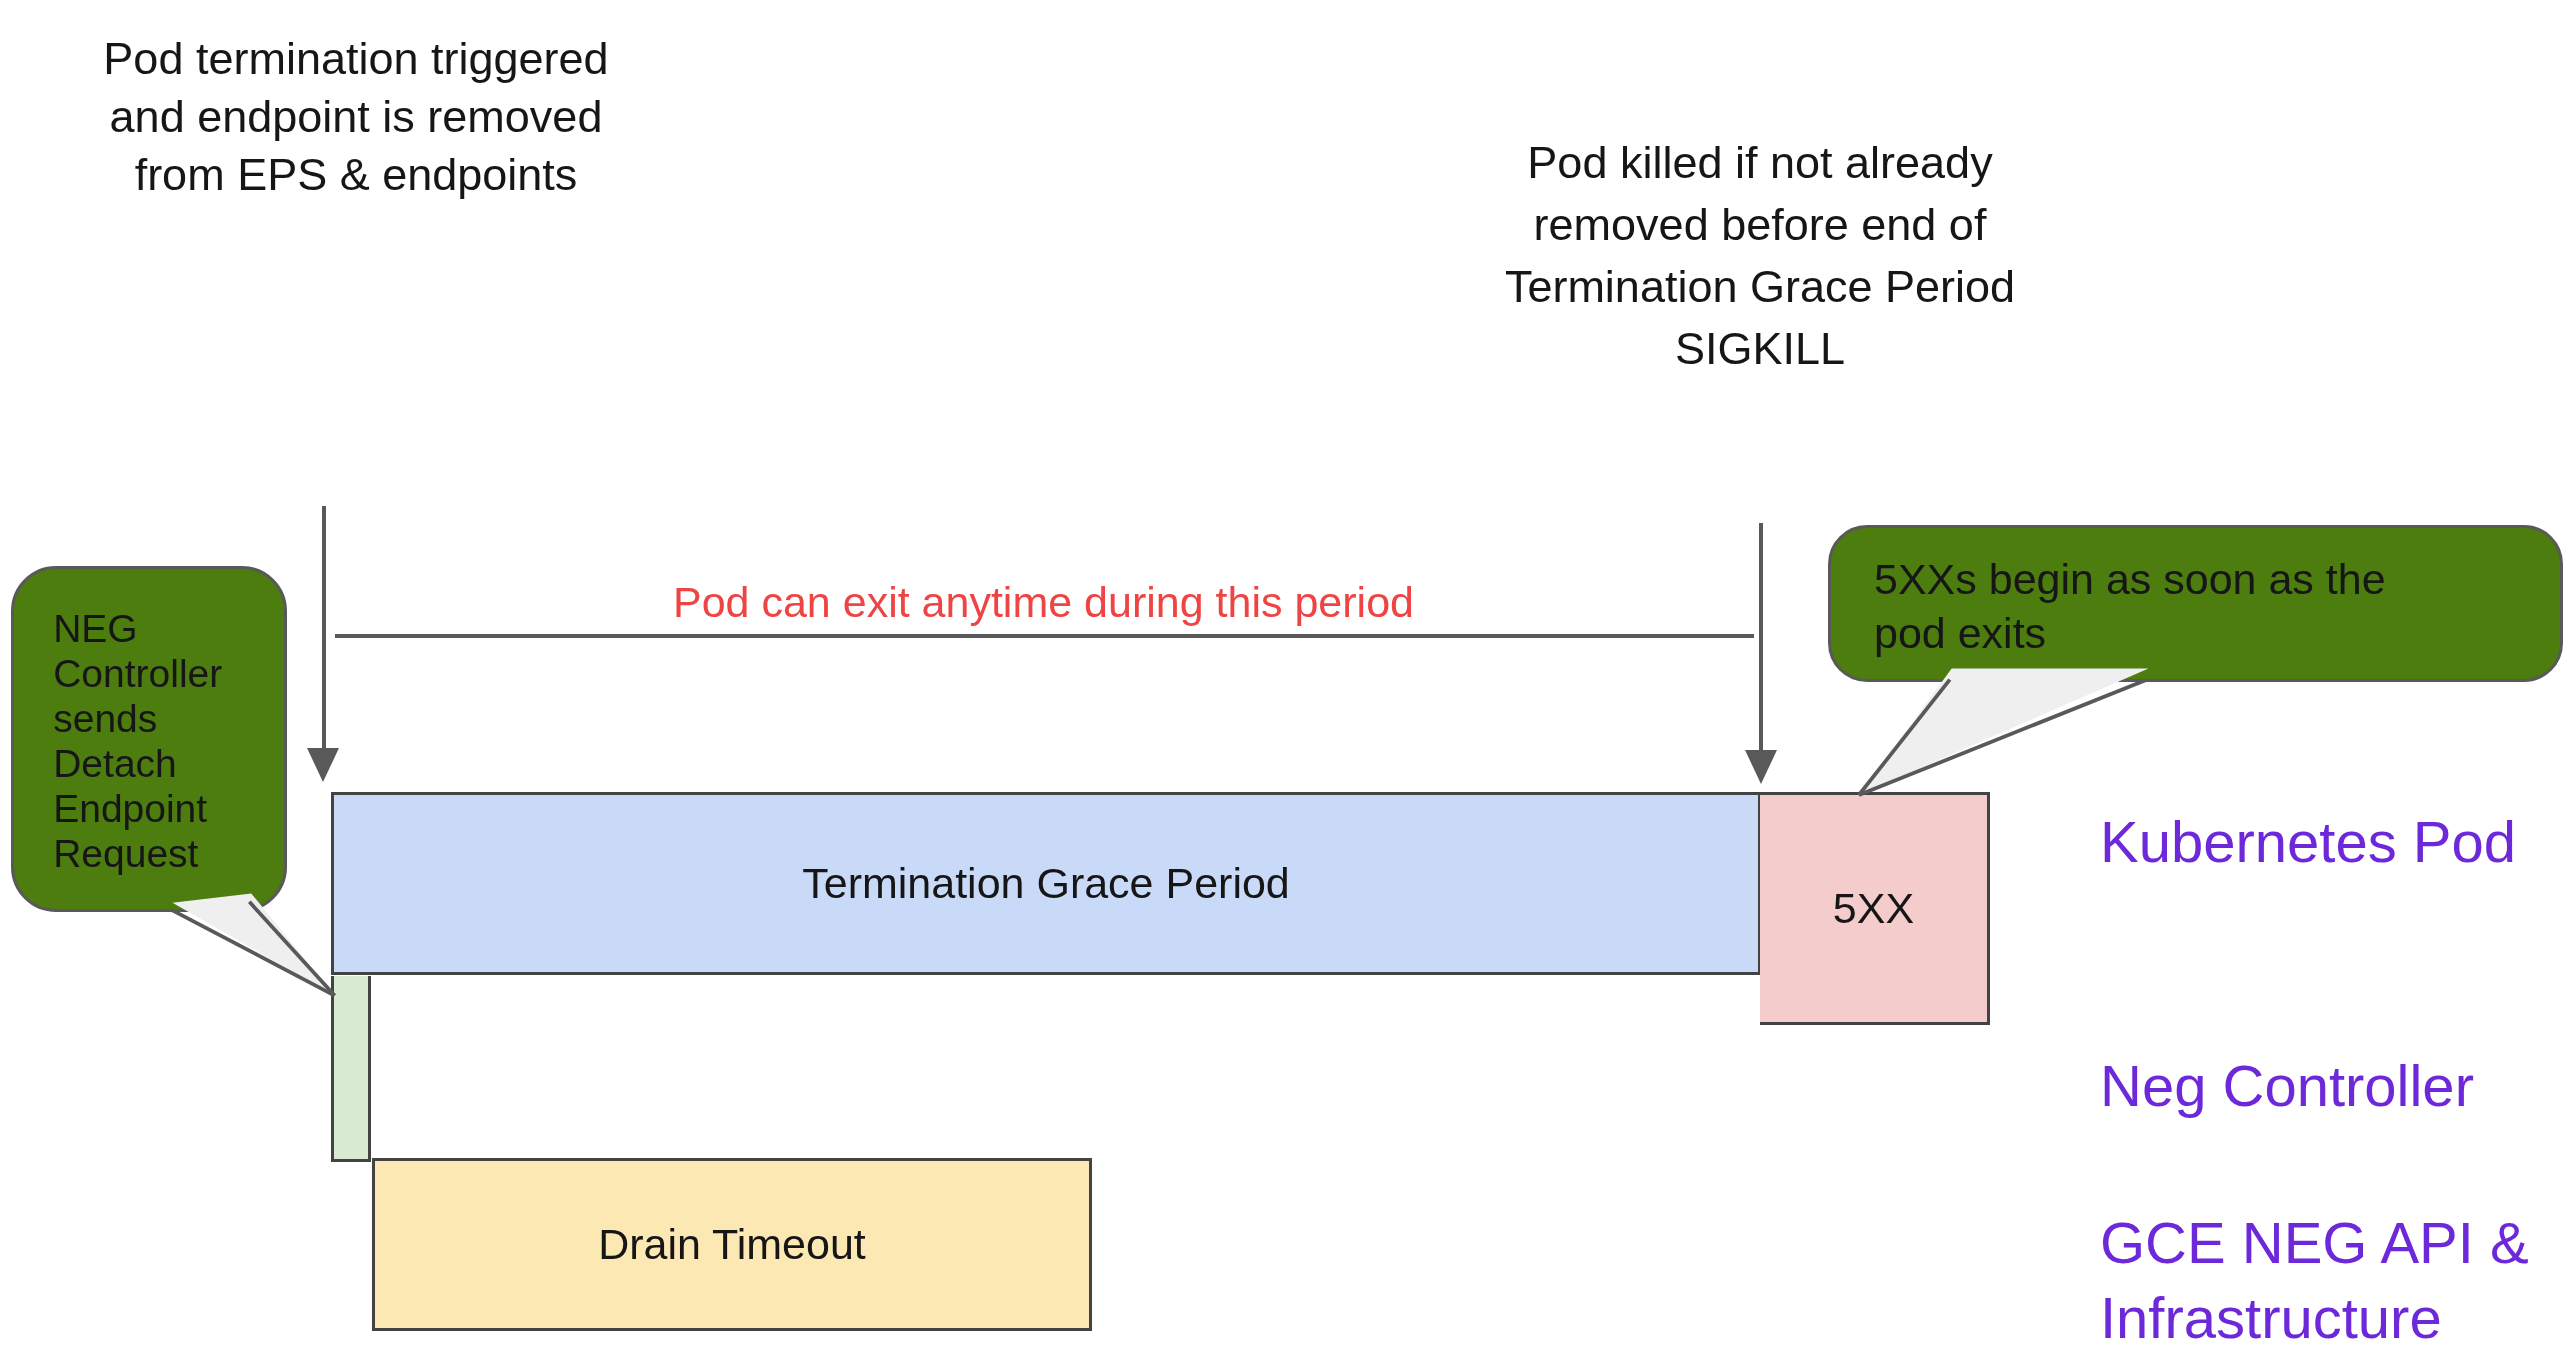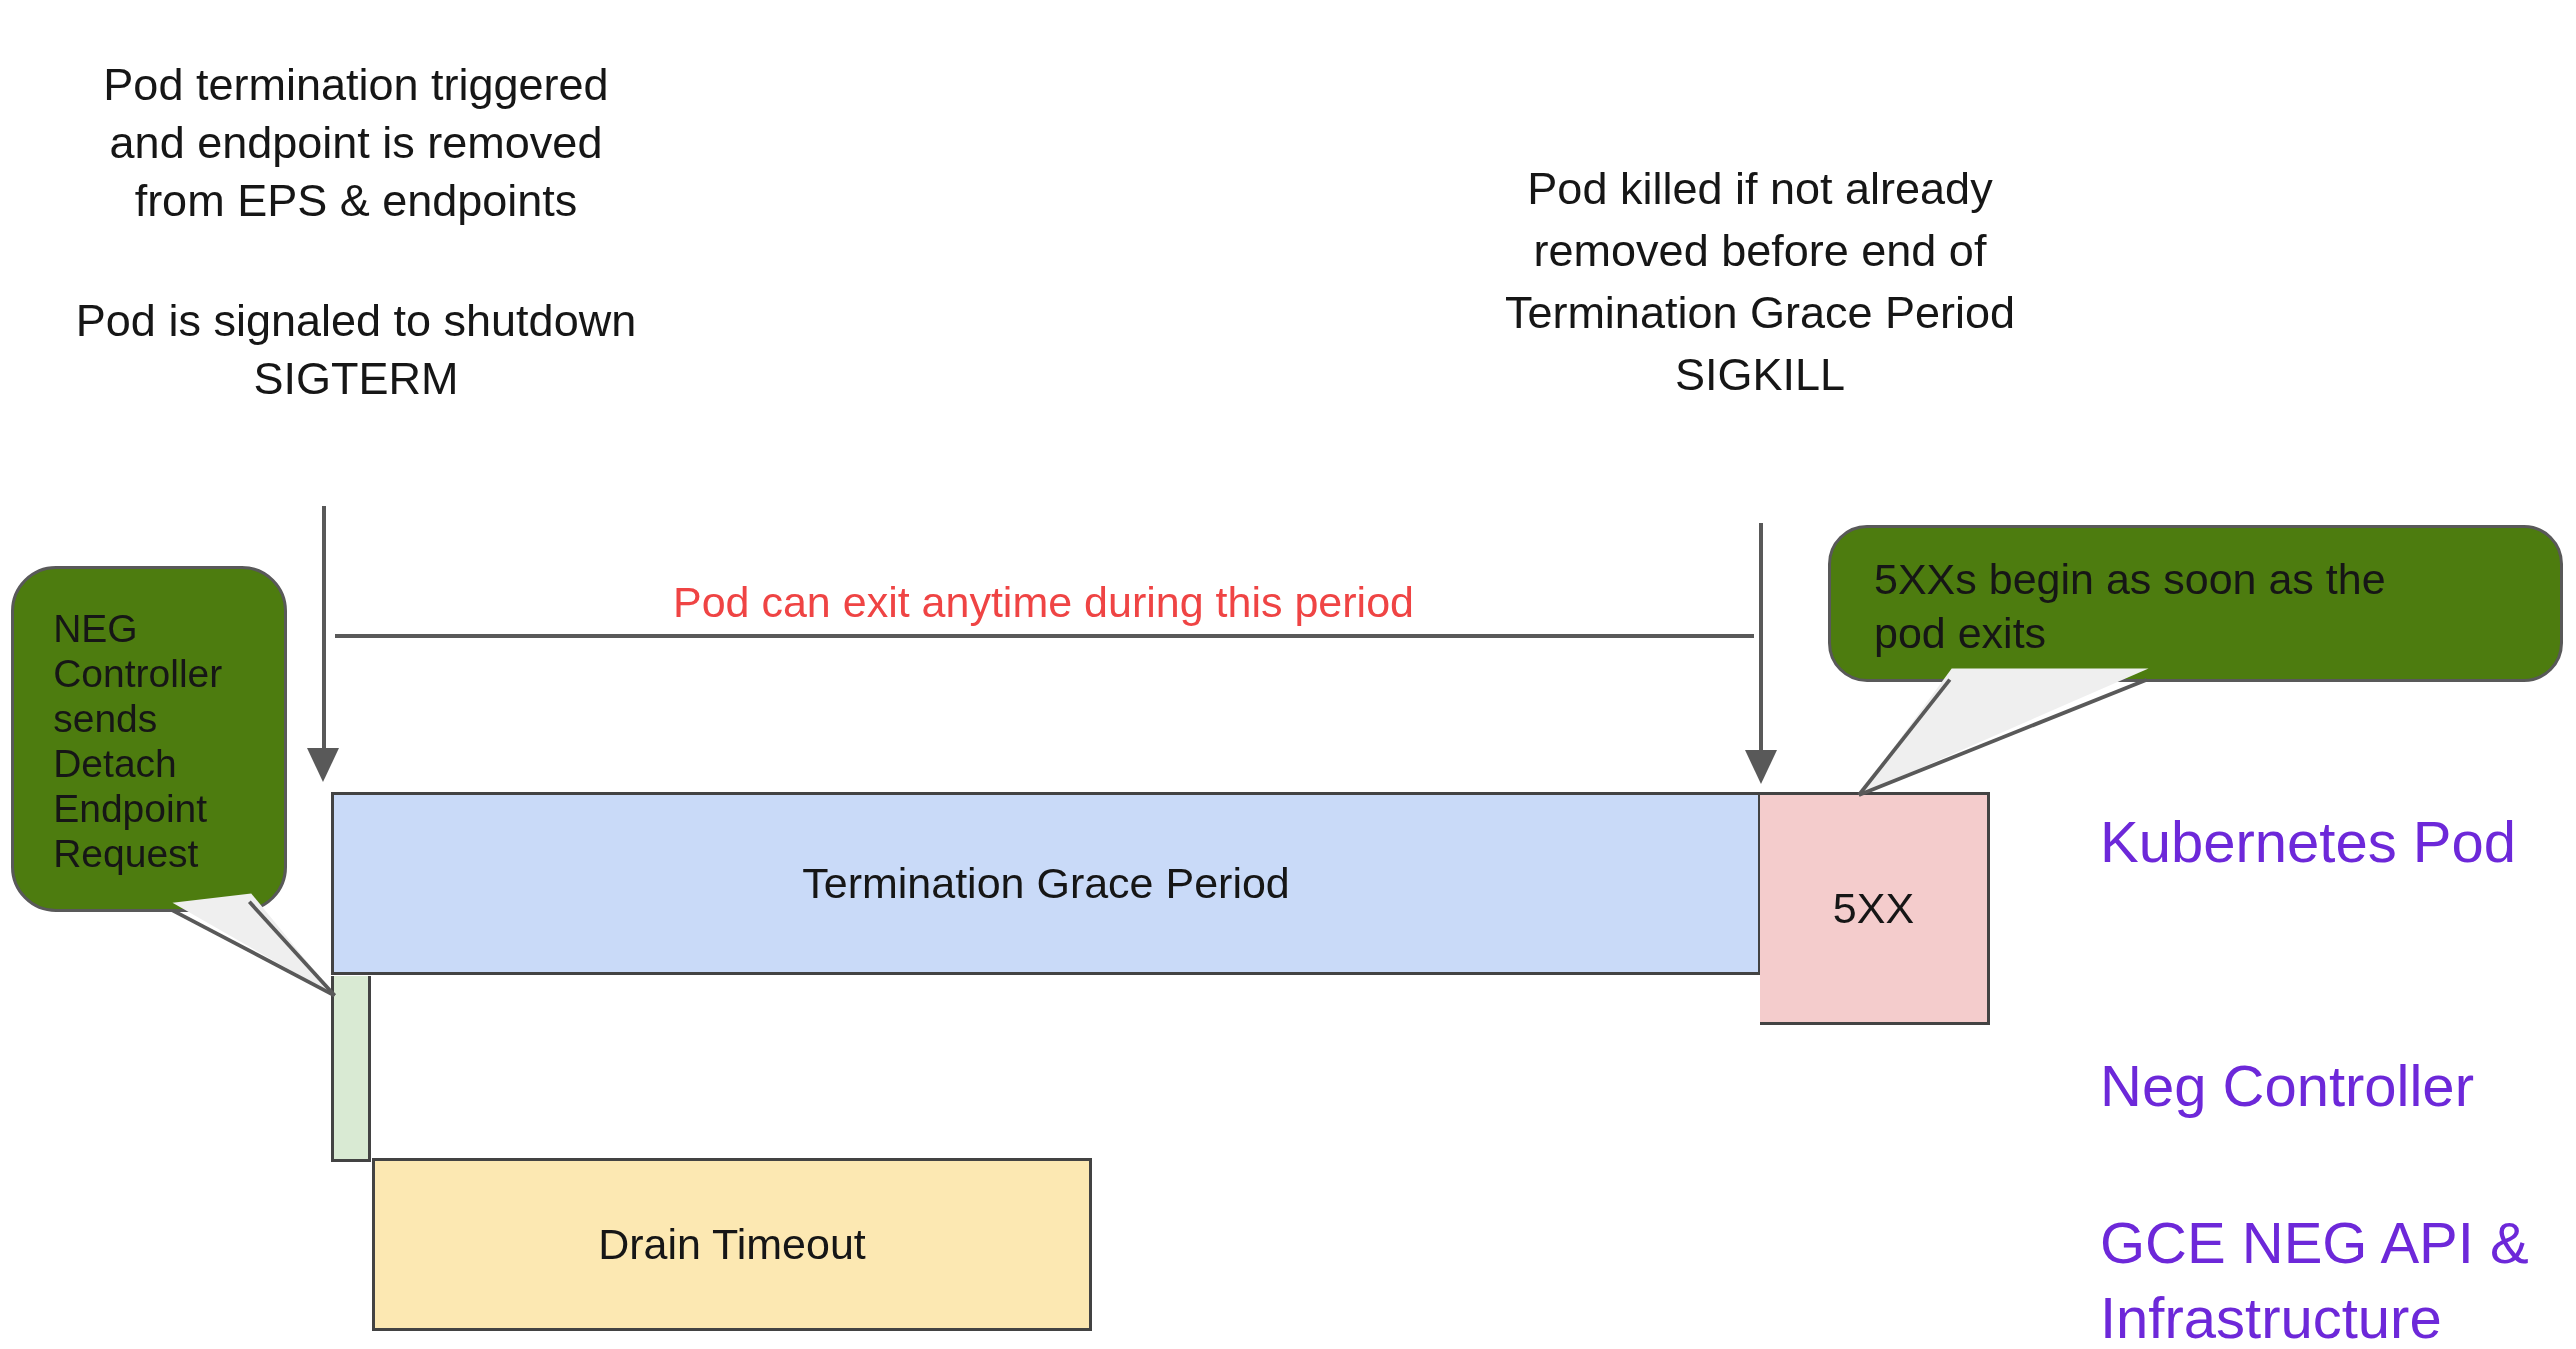--- a/index.html
+++ b/index.html
@@ -11,21 +11,20 @@
     color:#161616;
     overflow:hidden;
   }
   .ml{white-space:pre-line;}
   .note{
     position:absolute;
     text-align:center;
     font-size:45px;
     line-height:58px;
     color:#161616;
-    margin-top:26px;
   }
   .note.tr{line-height:62px;}
   .period-label{
     position:absolute;
     left:575px;top:578px;width:937px;
     text-align:center;
     font-size:43px;
     color:#ef4444;
   }
   .hline{
@@ -87,22 +86,20 @@
 </style>
 </head>
 <body>
 
 <div class="stage">
 
   <div class="note ml" style="left:28px;top:30px;width:656px;">Pod termination triggered
 and endpoint is removed
 from EPS &amp; endpoints</div>
 
-  <div class="note ml" style="left:28px;top:266px;width:656px;">Pod is signaled to shutdown
-SIGTERM</div>
 
   <div class="note tr ml" style="left:1432px;top:132px;width:656px;">Pod killed if not already
 removed before end of
 Termination Grace Period
 SIGKILL</div>
 
   <div class="vshaft left"></div>
   <div class="vhead left"></div>
 
   <div class="vshaft right"></div>

